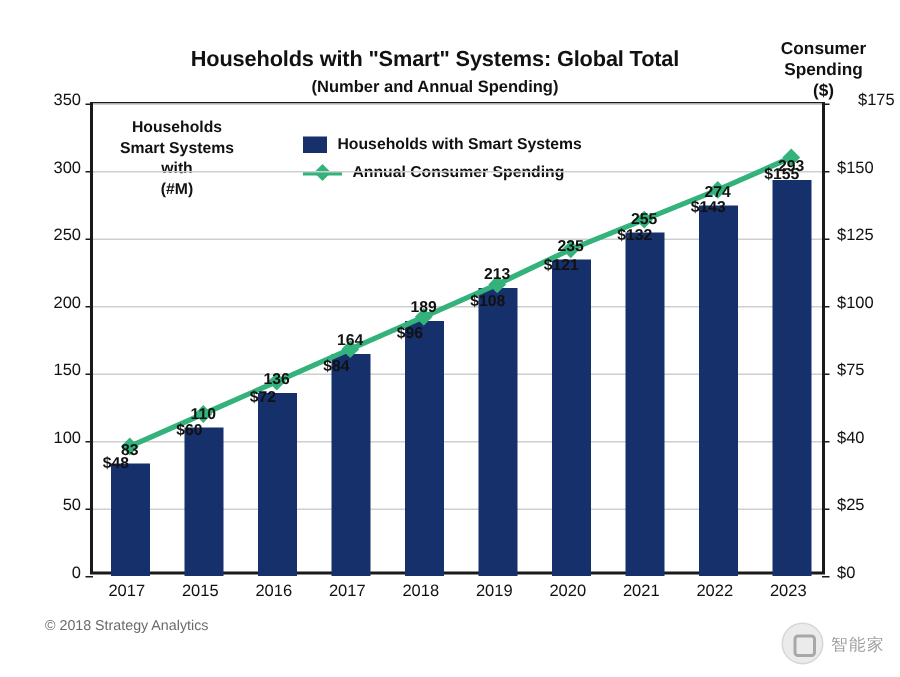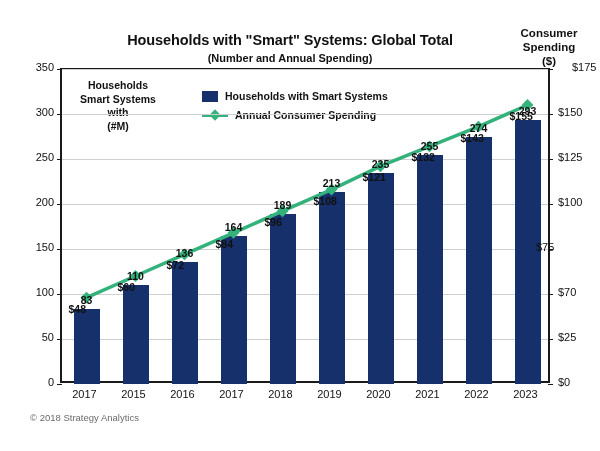--- a/index.html
+++ b/index.html
@@ -351,35 +351,39 @@
       <div class="ylabel-left" style="position: absolute; left: 20px; top: 293px; right: auto;">100</div>
       <div class="ylabel-left" style="position: absolute; left: 20px; top: 248px; right: auto;">150</div>
       <div class="ylabel-left" style="position: absolute; left: 20px; top: 203px; right: auto;">200</div>
       <div class="ylabel-left" style="position: absolute; left: 20px; top: 158px; right: auto;">250</div>
       <div class="ylabel-left" style="position: absolute; left: 20px; top: 113px; right: auto;">300</div>
       <div class="ylabel-left" style="position: absolute; left: 20px; top: 68px; right: auto;">350</div>
     </div>
   <div id="y-right-labels">
       <div class="ylabel-right" style="position: absolute; left: 558px; top: 383px;">$0</div>
       <div class="ylabel-right" style="position: absolute; left: 558px; top: 338px;">$25</div>
-      <div class="ylabel-right" style="position: absolute; left: 558px; top: 293px;">$70</div>
-      <div class="ylabel-right" style="position: absolute; left: 536px; top: 248px;">$75</div>
+      <div class="ylabel-right" style="position: absolute; left: 558px; top: 293px;">$40</div>
+      <div class="ylabel-right" style="position: absolute; left: 558px; top: 248px;">$75</div>
       <div class="ylabel-right" style="position: absolute; left: 558px; top: 203px;">$100</div>
       <div class="ylabel-right" style="position: absolute; left: 558px; top: 158px;">$125</div>
       <div class="ylabel-right" style="position: absolute; left: 558px; top: 113px;">$150</div>
       <div class="ylabel-right" style="position: absolute; left: 558px; top: 68px; padding-left: 14px;">$175</div>
     </div>
   <div id="x-labels">
       <div class="xlabel" style="left: 62.5px;">2017</div>
       <div class="xlabel" style="left: 111.5px;">2015</div>
       <div class="xlabel" style="left: 160.5px;">2016</div>
       <div class="xlabel" style="left: 209.5px;">2017</div>
       <div class="xlabel" style="left: 258.5px;">2018</div>
       <div class="xlabel" style="left: 307.5px;">2019</div>
       <div class="xlabel" style="left: 356.5px;">2020</div>
       <div class="xlabel" style="left: 405.5px;">2021</div>
       <div class="xlabel" style="left: 454.5px;">2022</div>
       <div class="xlabel" style="left: 503.5px;">2023</div>
     </div>
 
   <div class="footer">© 2018 Strategy Analytics</div>
 
+  <div class="watermark">
+    <span class="wm-circle"></span>
+    <span class="wm-text">智能家</span>
+  </div>
 </div>
 
 </body></html>

